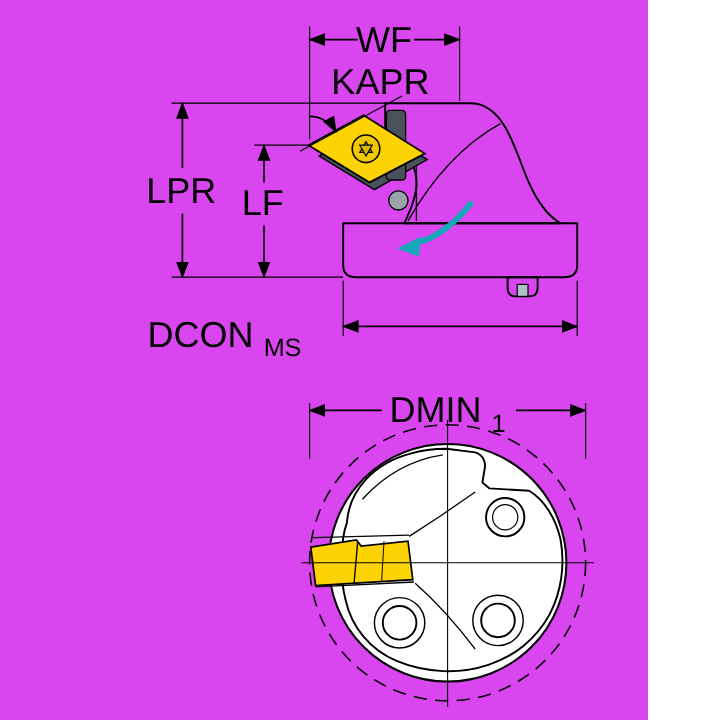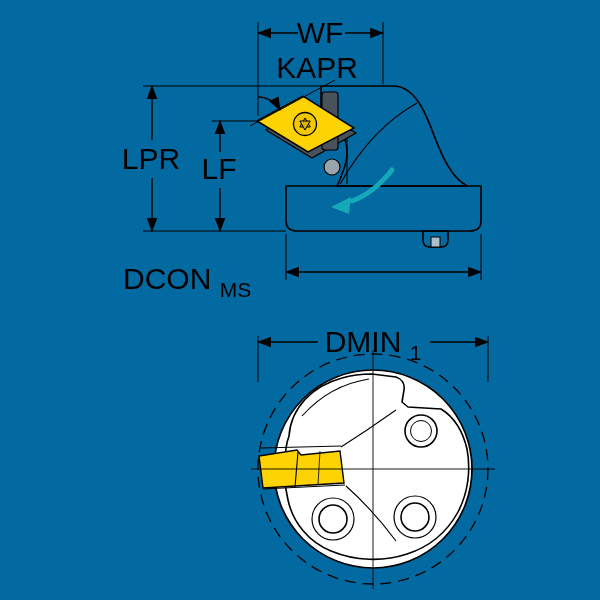--- a/index.html
+++ b/index.html
@@ -1,16 +1,16 @@
 <!DOCTYPE html>
 <html><head>
 <meta charset="utf-8">
 <style>
   html,body{margin:0;padding:0;background:#ffffff;}
-  .stage{width:600px;height:600px;position:relative;background:#0369a1;overflow:hidden;}
+  .stage{width:540px;height:600px;position:relative;background:#d946ef;overflow:hidden;}
   svg{display:block;}
   .dim-text{font-family:"Liberation Sans", sans-serif;font-size:30px;fill:#000;}
   .dim-sub{font-size:21px;}
   .thin{stroke:#000;stroke-width:1;fill:none;}
   .dimline{stroke:#000;stroke-width:1.4;fill:none;}
   .outline{stroke:#000;stroke-width:1.6;fill:none;stroke-linejoin:round;}
   .inner{stroke:#000;stroke-width:1.1;fill:none;}
 </style>
 </head>
 <body>

